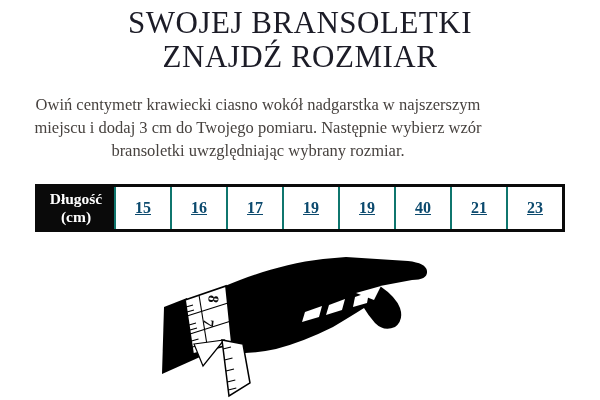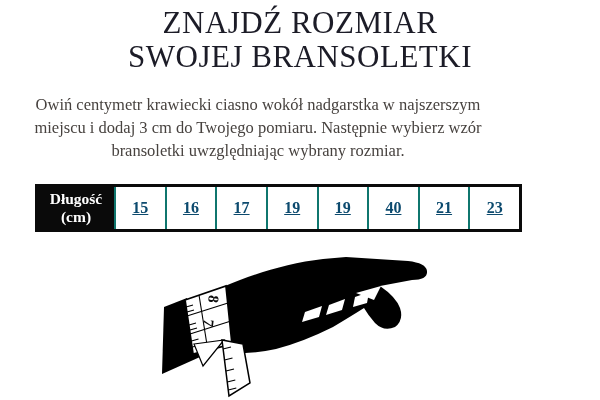--- a/index.html
+++ b/index.html
@@ -10,21 +10,21 @@
   .title{
     position:absolute;top:6px;left:0;width:600px;text-align:center;
     font-size:31px;line-height:34px;letter-spacing:.5px;color:#1c1c27;
     font-weight:400;
   }
   .intro{
     position:absolute;top:93px;left:0;width:516px;text-align:center;
     font-size:16.5px;line-height:23px;color:#47423f;
   }
   .size-table{
-    position:absolute;left:35px;top:184px;width:487px;height:48px;
+    position:absolute;left:35px;top:184px;width:530px;height:48px;
     display:flex;box-sizing:border-box;border:3px solid #0a0a0a;background:#fff;
   }
   .header-cell{
     flex:0 0 76px;background:#0a0a0a;color:#ffffff;font-weight:bold;
     font-size:15.5px;line-height:18px;display:flex;flex-direction:column;
     justify-content:center;align-items:center;
   }
   .size-cell{
     flex:1 1 0;border-left:2px solid #0f766e;display:flex;align-items:center;
     justify-content:center;font-weight:bold;font-size:16px;color:#0c4a6e;text-decoration:underline;
@@ -34,22 +34,22 @@
   .tape-digit{
     font-family:"Liberation Serif",serif;font-size:15px;font-weight:600;fill:#0a0a0a;
   }
 </style>
 </head>
 <body>
 
 <div class="canvas">
 
   <div class="title">
+    <div>SWOJEJ BRANSOLETKI</div>
     <div>ZNAJDŹ ROZMIAR</div>
-    <div>SWOJEJ BRANSOLETKI</div>
   </div>
 
   <div class="intro">
     <div>Owiń centymetr krawiecki ciasno wokół nadgarstka w najszerszym</div>
     <div>miejscu i dodaj 3 cm do Twojego pomiaru. Następnie wybierz wzór</div>
     <div>bransoletki uwzględniając wybrany rozmiar.</div>
   </div>
 
   <div class="size-table">
     <div class="header-cell">

